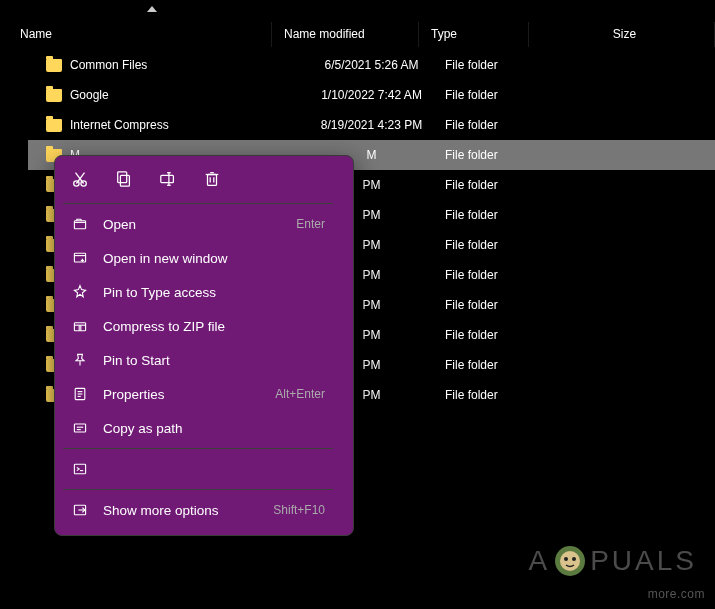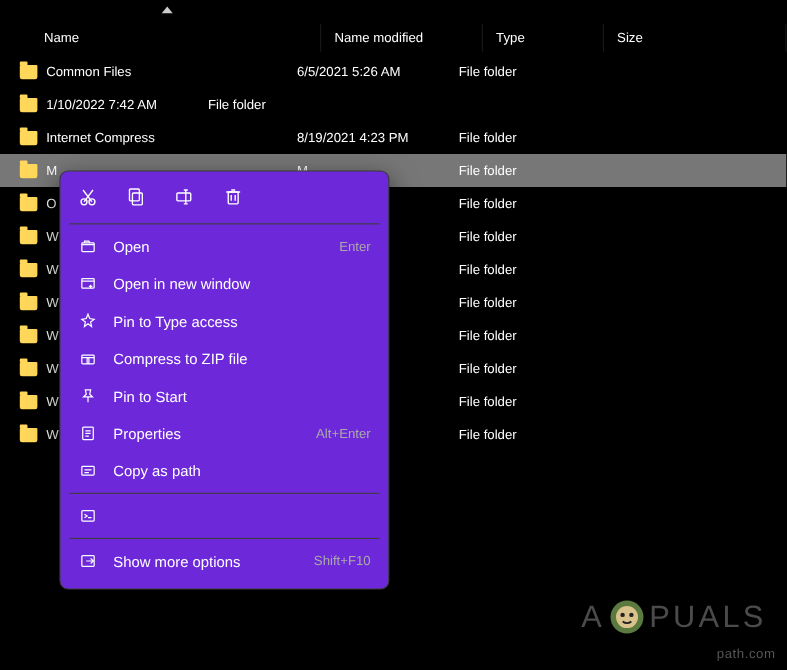--- a/index.html
+++ b/index.html
@@ -27,80 +27,80 @@
 
   
   .headers {
     position: absolute;
     top: 22px;
     left: 0;
     right: 0;
     height: 26px;
     display: flex;
     border-bottom: 1px solid #000;
-    padding-left: 20px;
   }
   .col {
     padding: 5px 6px 5px 12px;
     font-size: 12px;
     color: #fff;
     border-right: 1px solid #1a1a1a;
     cursor: default;
   }
   .col-name  { width: 272px; padding-left: 20px; }
   .col-date  { width: 147px; }
   .col-type  { width: 110px; }
-  .col-size  { flex: 1; }
+  .col-size  { flex: 1; text-align: center; }
 
   
   .rows {
     position: absolute;
     top: 50px;
     left: 0;
     right: 0;
   }
   .row {
     display: flex;
     align-items: center;
     height: 30px;
     padding-left: 18px;
     cursor: default;
+    margin-left: 28px;
   }
   .row.selected { background: #777; }
   .folder-ico {
     width: 16px; height: 13px;
     background: #ffd75a;
     border-radius: 1px 1px 2px 2px;
     position: relative;
     margin-right: 8px;
     flex-shrink: 0;
   }
   .folder-ico::before {
     content: "";
     position: absolute;
     top: -3px; left: 0;
     width: 7px; height: 3px;
     background: #ffd75a;
     border-radius: 1px 1px 0 0;
   }
   .cell-name { width: 228px; overflow: hidden; white-space: nowrap; }
-  .cell-date { width: 147px; }
+  .cell-date { width: 147px; text-align: center; }
   .cell-type { width: 110px; }
 
   
   .context-menu {
     position: absolute;
     top: 155px;
     left: 54px;
     width: 300px;
-    background: #6d28d9;
+    background: #701a75;
     border: 1px solid #3a3a3a;
     border-radius: 8px;
     box-shadow: 0 8px 24px rgba(0,0,0,0.6);
-    padding: 6px 6px 8px 6px;
+    padding: 6px 18px 8px 6px;
     z-index: 10;
   }
   .quick-row {
     display: flex;
     gap: 22px;
     padding: 6px 8px 10px 8px;
   }
   .qicon {
     width: 22px; height: 22px;
     display: flex; align-items: center; justify-content: center;
@@ -173,20 +173,21 @@
 
 <div class="rows" id="rows">
     <div class="row">
       <div class="folder-ico"></div>
       <div class="cell-name">Common Files</div>
       <div class="cell-date">6/5/2021 5:26 AM</div>
       <div class="cell-type">File folder</div>
     </div>
     <div class="row">
       <div class="folder-ico"></div>
+      <div class="cell-name">Google</div>
       <div class="cell-date">1/10/2022 7:42 AM</div>
       <div class="cell-type">File folder</div>
     </div>
     <div class="row">
       <div class="folder-ico"></div>
       <div class="cell-name">Internet Compress</div>
       <div class="cell-date">8/19/2021 4:23 PM</div>
       <div class="cell-type">File folder</div>
     </div>
     <div class="row selected">
@@ -393,13 +394,13 @@
   <span>A</span>
   <svg width="36" height="36" viewBox="0 0 36 36">
     <circle cx="18" cy="18" r="15" fill="#5a7a3f"></circle>
     <circle cx="18" cy="18" r="10" fill="#d9c28b"></circle>
     <circle cx="14" cy="16" r="2" fill="#222"></circle>
     <circle cx="22" cy="16" r="2" fill="#222"></circle>
     <path d="M14 22q4 3 8 0" stroke="#222" fill="none" stroke-width="1.5"></path>
   </svg>
   <span>PUALS</span>
 </div>
-<div class="wsx">path.com</div>
+<div class="wsx">more.com</div>
 
 </body></html>

